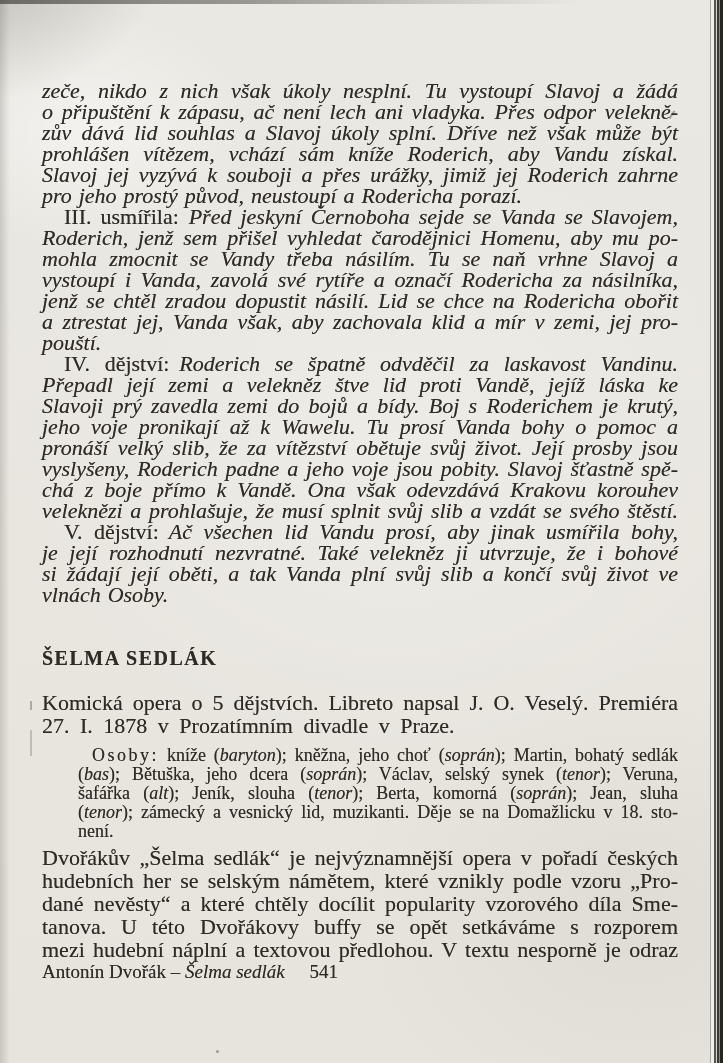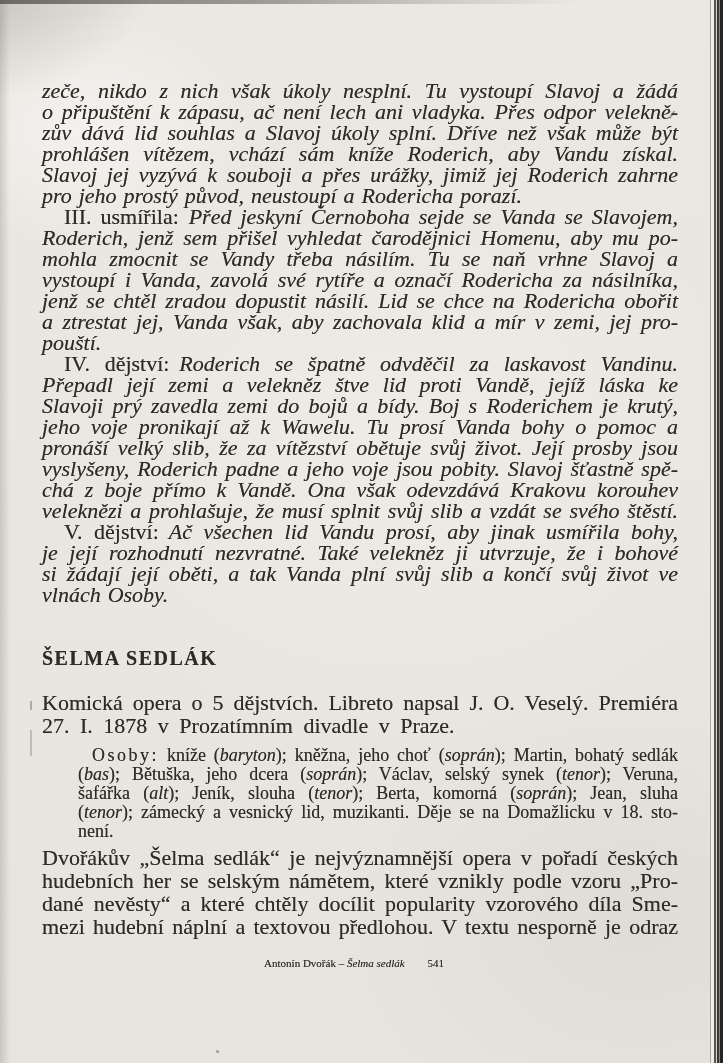--- a/index.html
+++ b/index.html
@@ -54,21 +54,21 @@
     line-height:24px;text-shadow:0 0 .3px rgba(46,42,36,.6);}
   .info{margin-top:21px;}
   .info .l{line-height:23px;}
   .info .ws{word-spacing:5px;}
   .cast{margin-top:9px;}
   .cast .l{font-size:18px;line-height:19px;word-spacing:1px;margin-left:36px;}
   .cast .ind{text-indent:14px;}
   .spaced{letter-spacing:2.5px;}
   .commentary{margin-top:5px;}
   .commentary .l{line-height:23px;}
-  .running-footer{margin-top:19px;font-size:11px;text-align:center;padding-right:12px;
+  .running-footer{font-size:19px;text-align:left;padding-right:12px;
     text-shadow:0 0 .3px rgba(46,42,36,.55);}
   .running-footer .pagenum{margin-left:20px;}
 </style>
 </head>
 <body>
 
 <div class="page">
   <div class="corner-shadow"></div>
   <div class="edge-top"></div>
   <div class="edge-left"></div>
@@ -145,20 +145,21 @@
       <div class="l">
         <span>(</span><em>tenor</em><span>); zámecký a vesnický lid, muzikanti. Děje se na Domažlicku v 18. sto-</span>
       </div>
       <div class="l sh">není.</div>
     </div>
 
     <div class="para commentary">
       <div class="l">Dvořákův „Šelma sedlák“ je nejvýznamnější opera v pořadí českých</div>
       <div class="l">hudebních her se selským námětem, které vznikly podle vzoru „Pro-</div>
       <div class="l">dané nevěsty“ a které chtěly docílit popularity vzorového díla Sme-</div>
+      <div class="l">tanova. U této Dvořákovy buffy se opět setkáváme s rozporem</div>
       <div class="l">mezi hudební náplní a textovou předlohou. V textu nesporně je odraz</div>
     </div>
 
     <footer class="running-footer">
       <span>Antonín Dvořák –</span>
       <em>Šelma sedlák</em>
       <span class="pagenum">541</span>
     </footer>
 
   </main>

